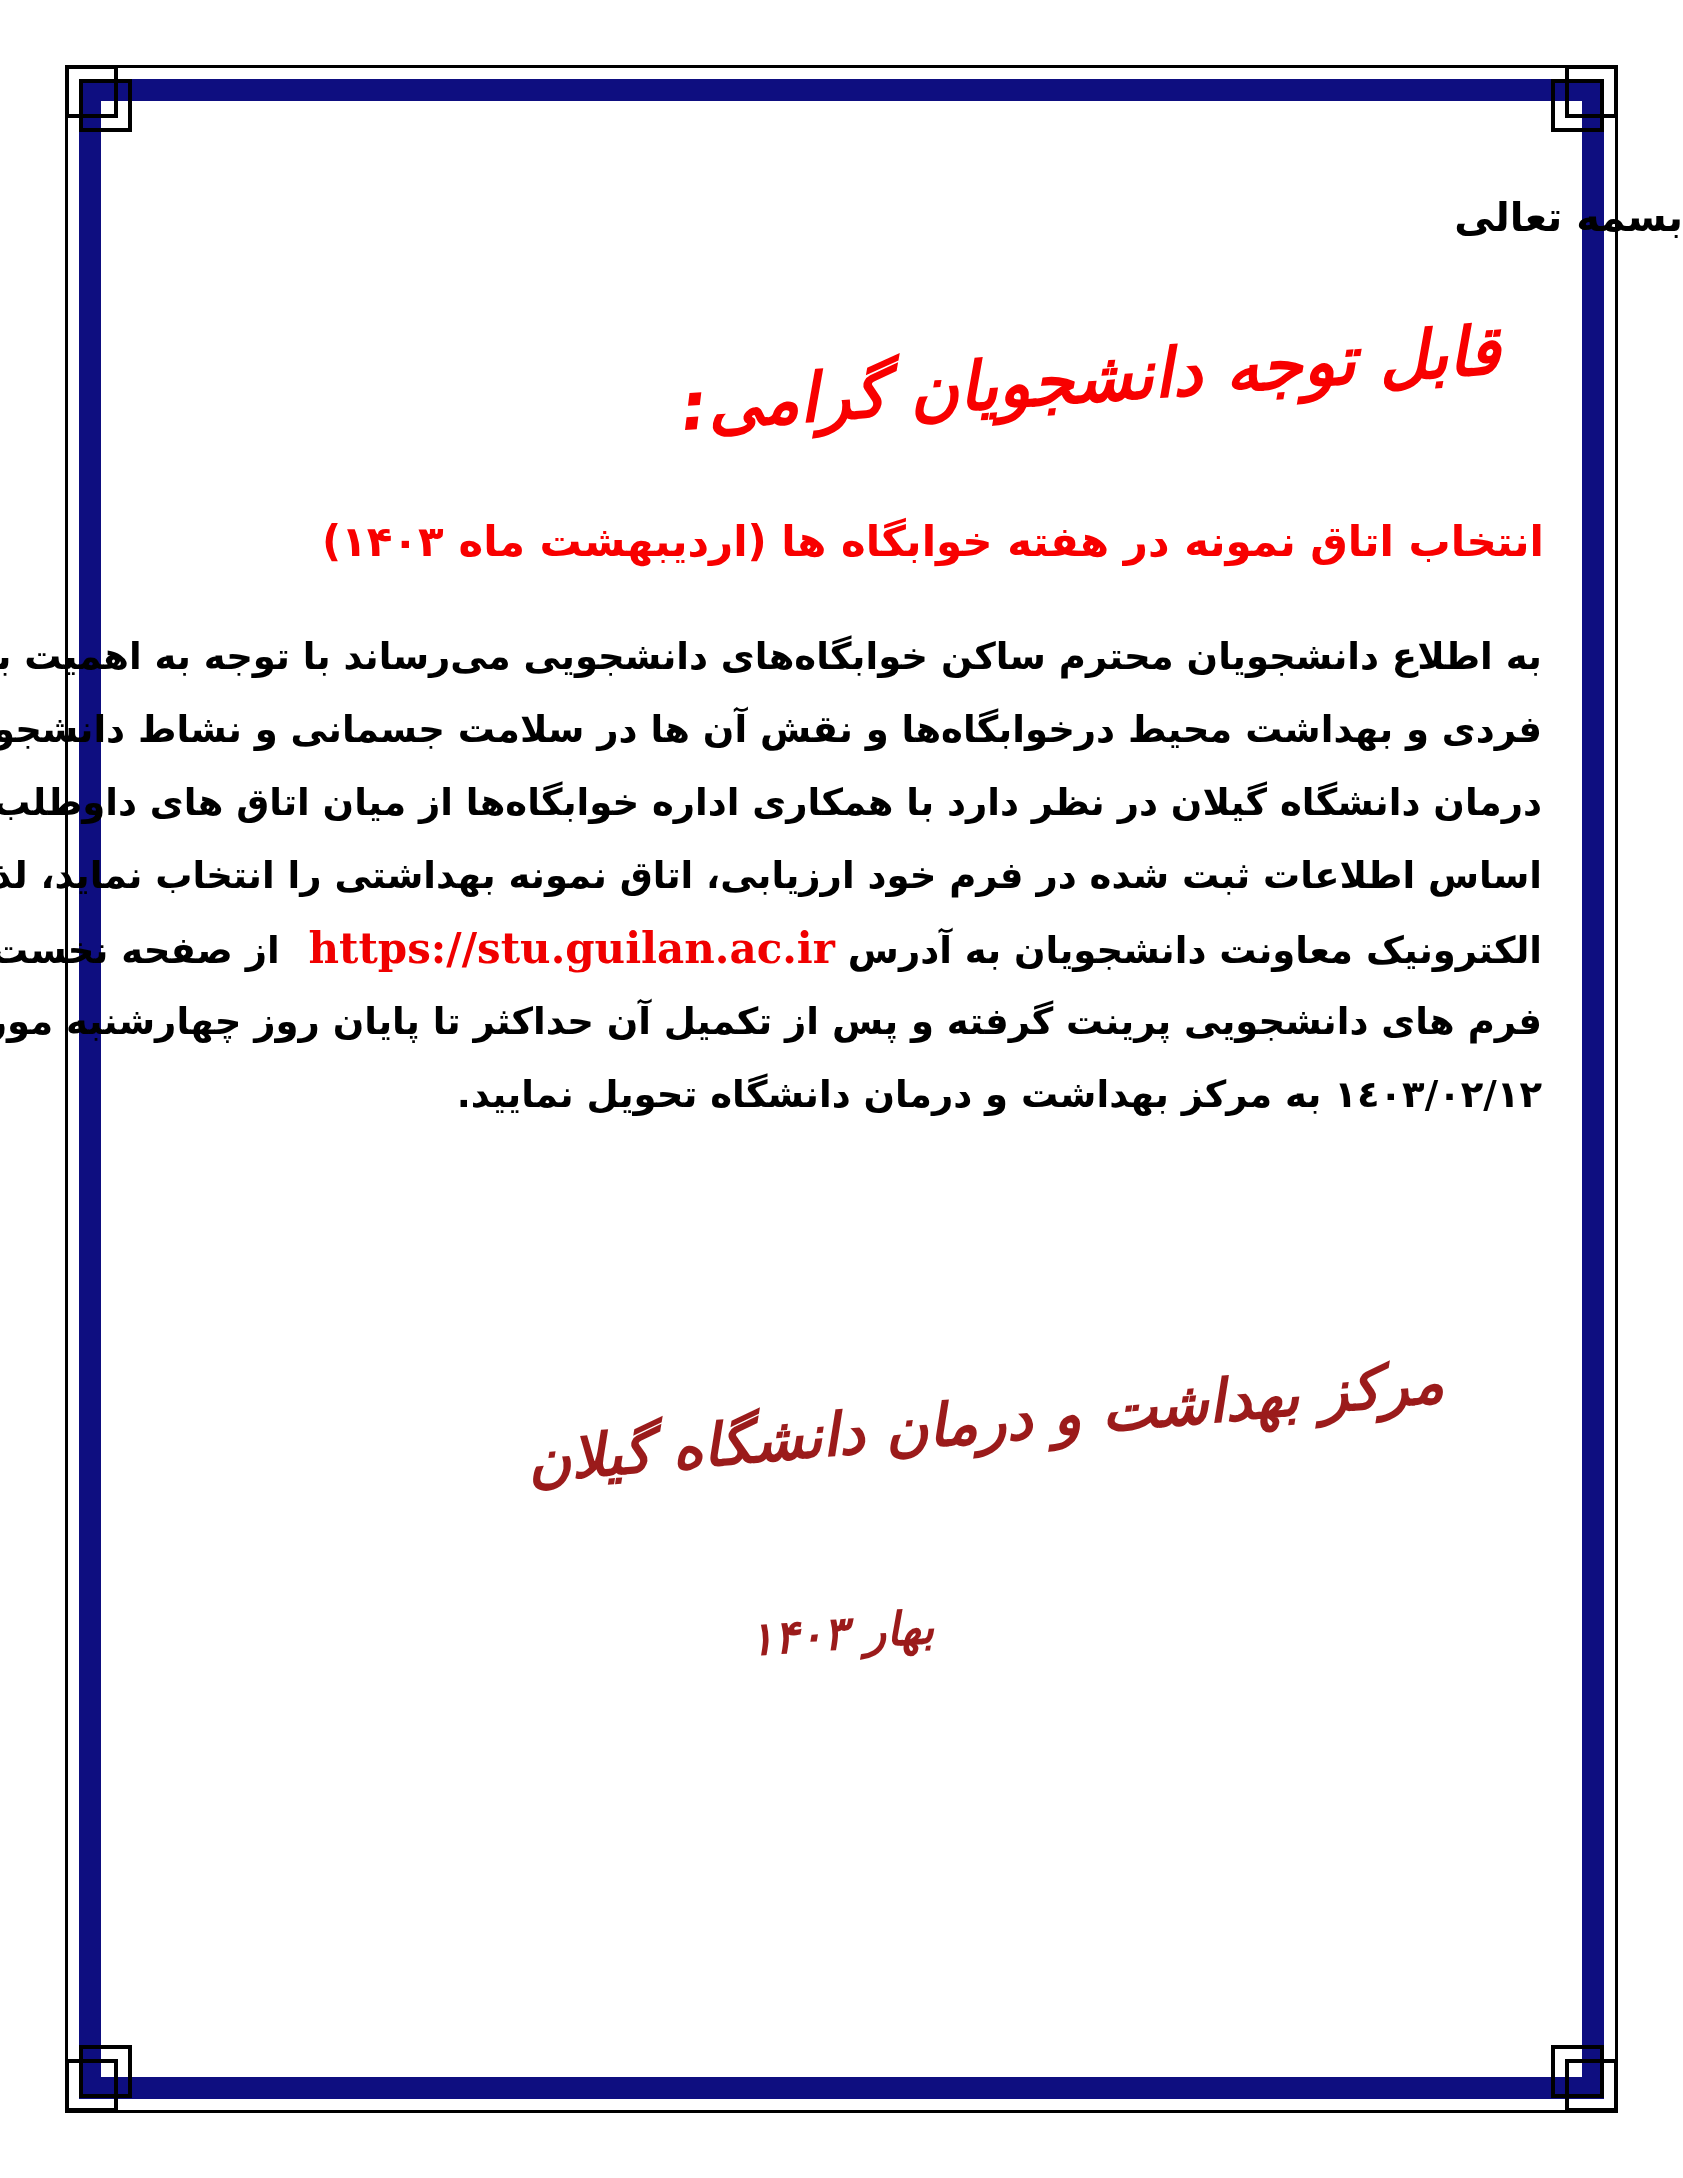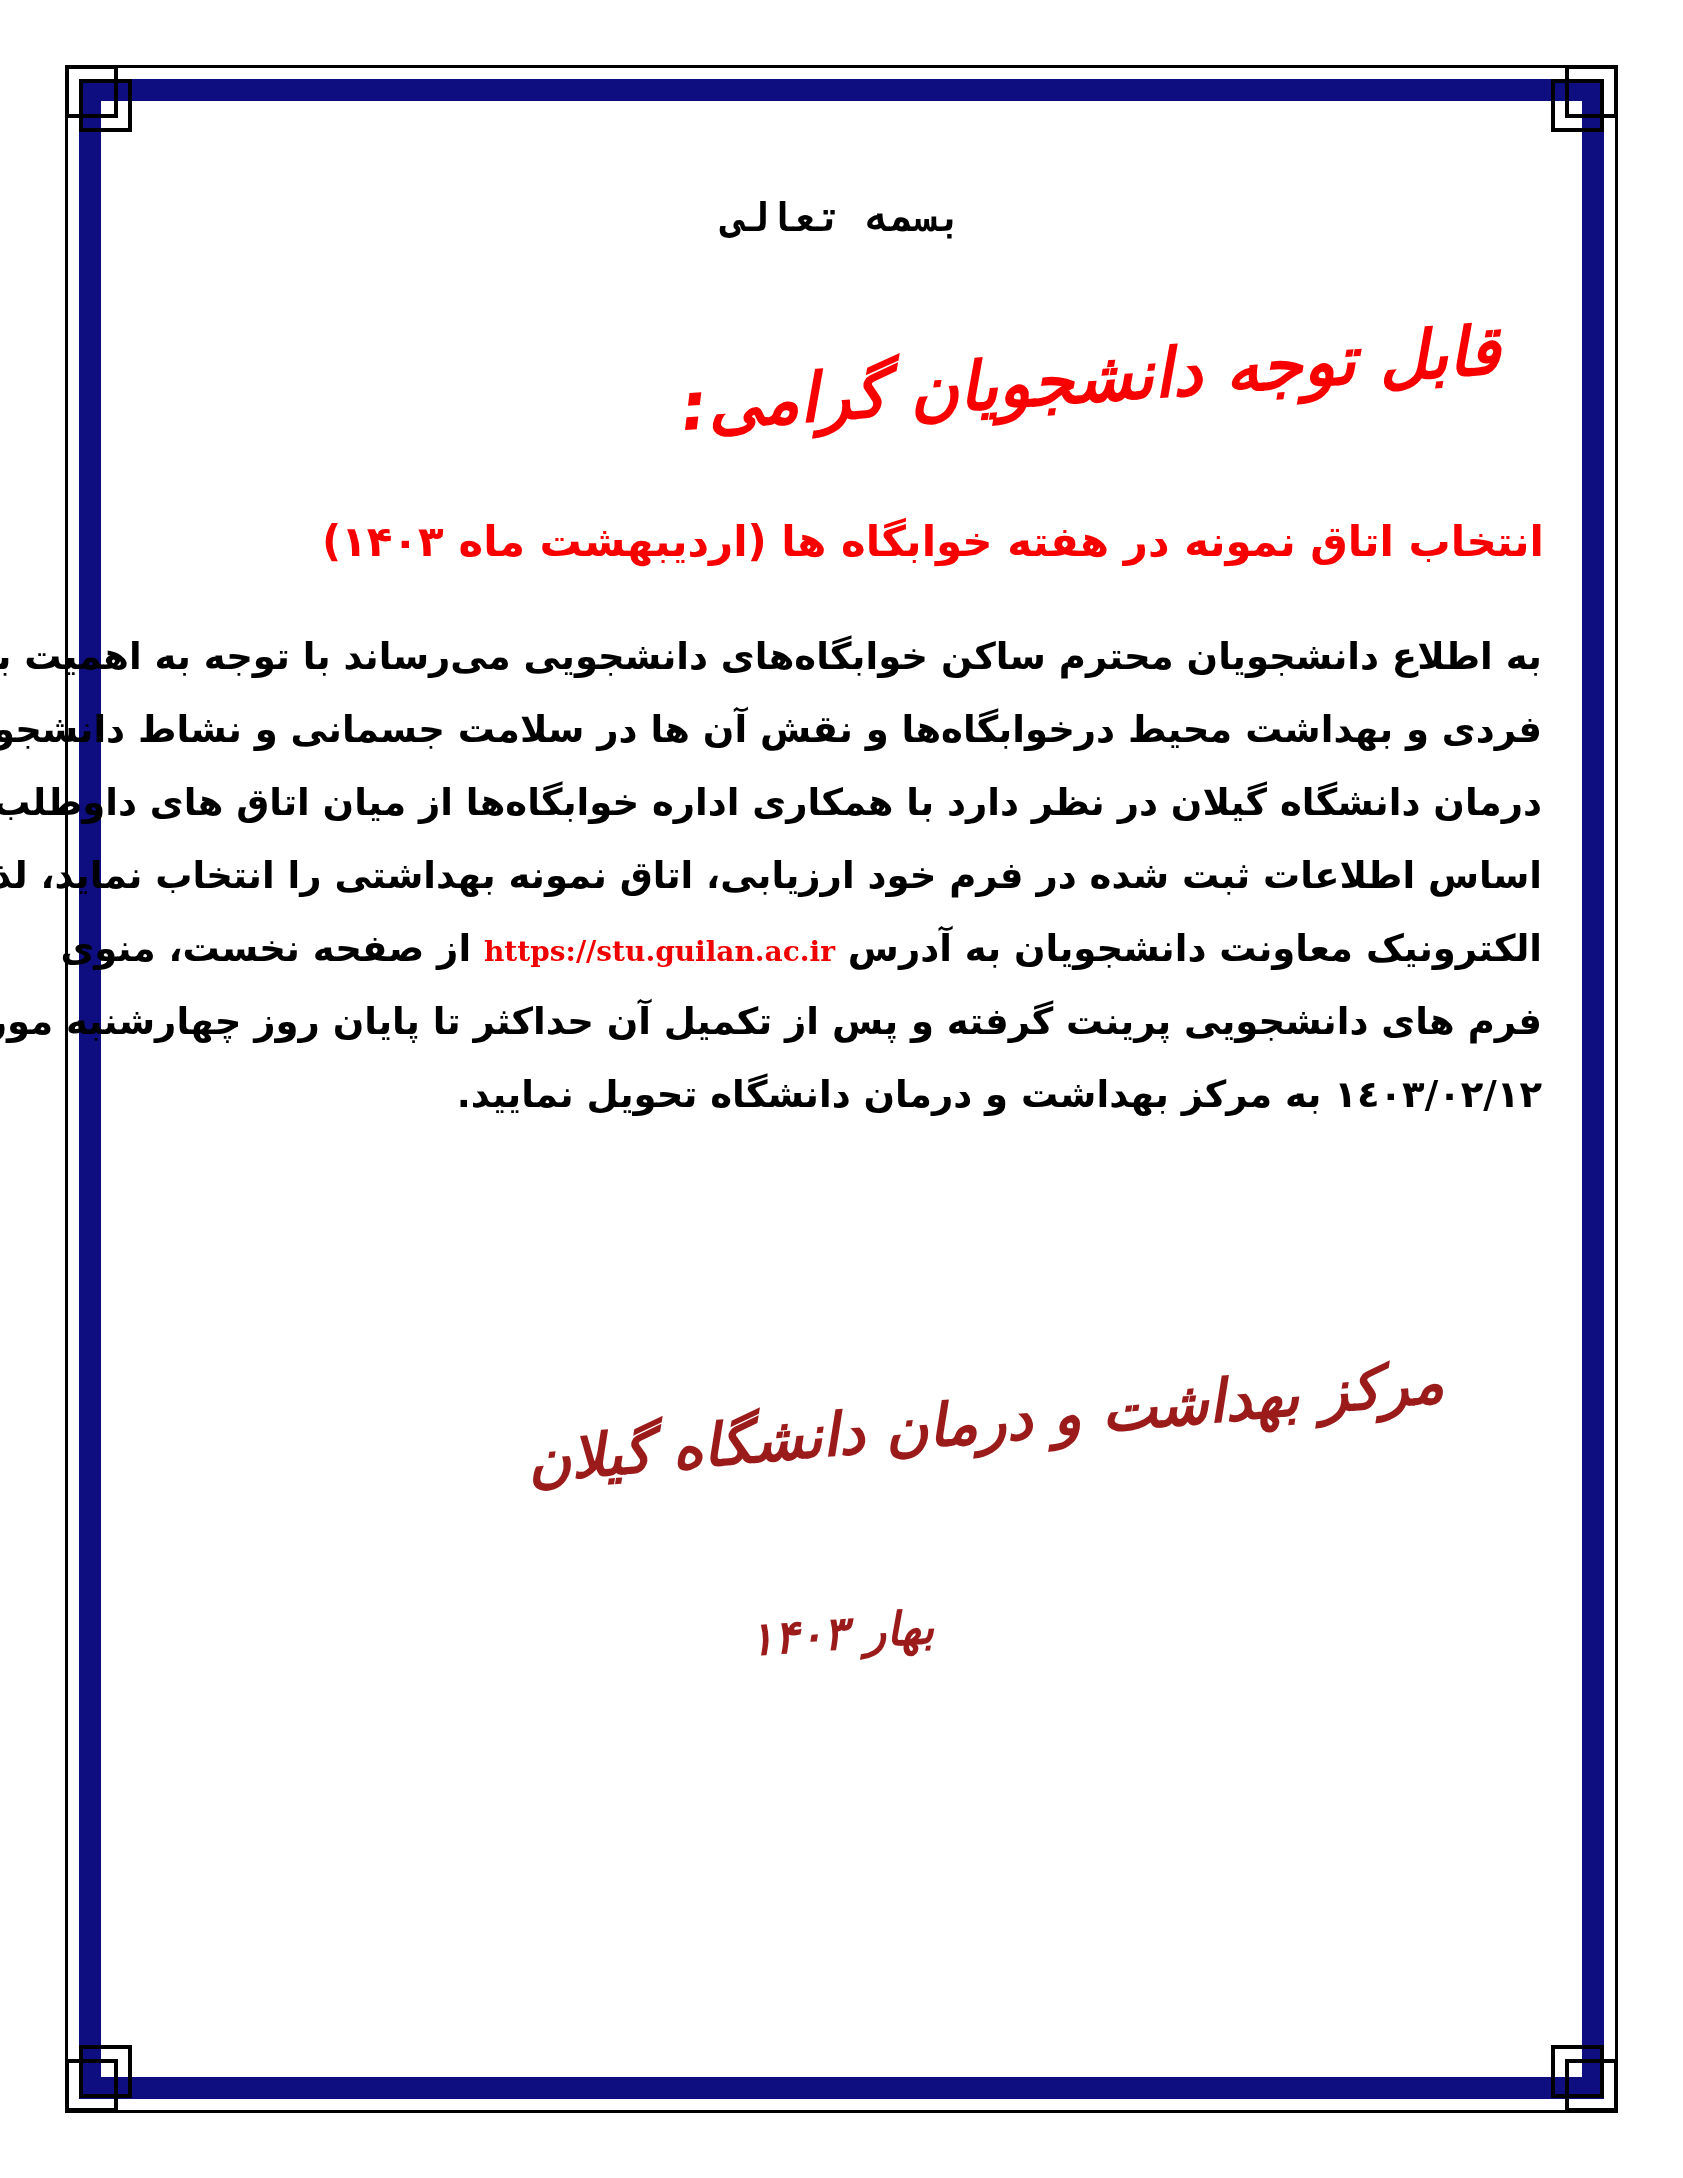--- a/index.html
+++ b/index.html
@@ -39,21 +39,21 @@
   .corner-bl{left:65px;bottom:66px;}
   .corner-bl .sq-a{left:0;bottom:0;}
   .corner-bl .sq-b{left:14px;bottom:14px;}
   .corner-br{right:65px;bottom:66px;}
   .corner-br .sq-a{right:0;bottom:0;}
   .corner-br .sq-b{right:14px;bottom:14px;}
   
   .content{position:absolute;inset:0;z-index:4;}
   .besmellah{
     position:absolute;top:194px;left:0;right:0;
-    text-align:center;font-size:40px;font-weight:800;color:var(--text-black);font-family:Liberation Mono, monospace;
+    text-align:right;font-size:40px;font-weight:800;color:var(--text-black);
   }
   .title-callig{
     position:absolute;top:297px;right:183px;left:139px;
     text-align:left; 
     direction:rtl;text-align:right;
     font-size:67px;font-weight:800;font-style:italic;
     color:var(--accent-red);
     transform:rotate(-4deg);transform-origin:right center;
     line-height:1.6;
   }
@@ -69,21 +69,22 @@
   .body-text .line{
     height:73px;line-height:73px;white-space:nowrap;
     text-align:justify;text-align-last:justify;
   }
   .body-text .line.last{
     text-align:right;text-align-last:auto;
   }
   .url{
     font-family:"DejaVu Serif",serif;font-weight:700;
     color:var(--url-red);direction:ltr;unicode-bidi:isolate;
-    font-size:28px;
+    font-size:42px;
+    margin-left:16px;
   }
   .signature{
     position:absolute;top:1378px;left:0;right:0;
     text-align:center;font-size:59px;font-weight:800;font-style:italic;
     color:var(--dark-red);
     transform:translateX(144px) rotate(-5deg);
     line-height:1.5;
   }
   .season-date{
     position:absolute;top:1606px;left:0;right:0;

